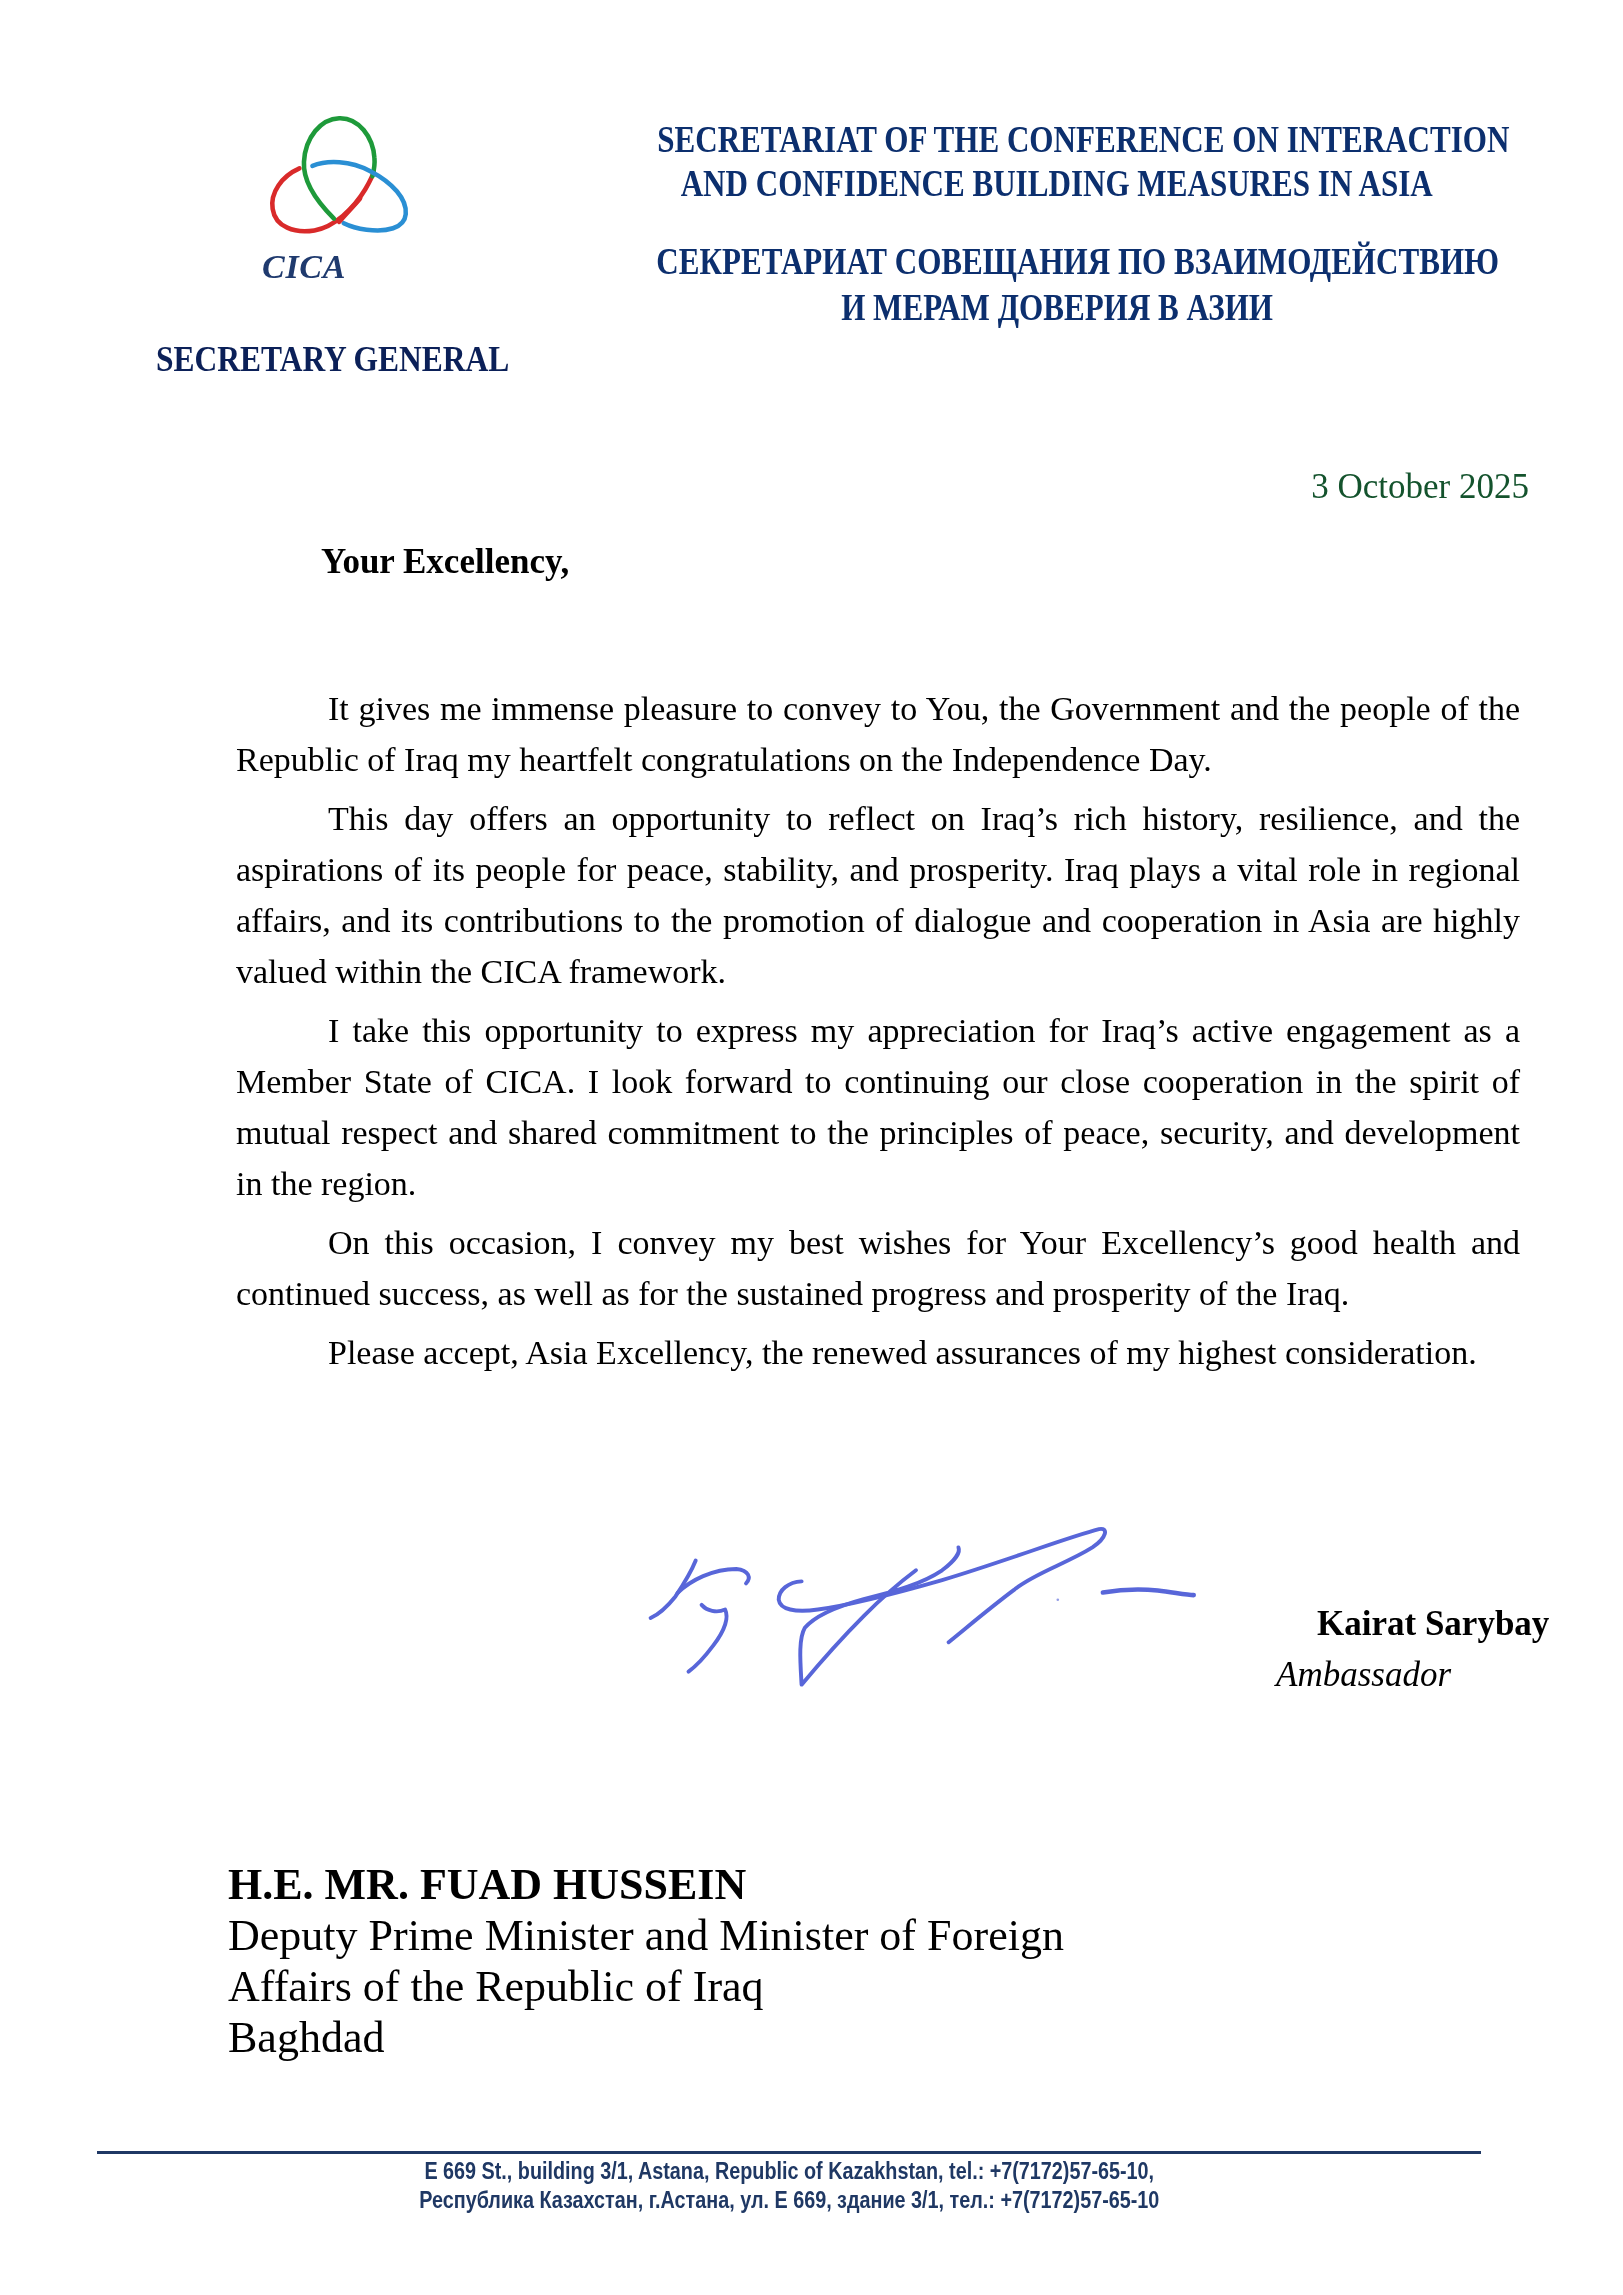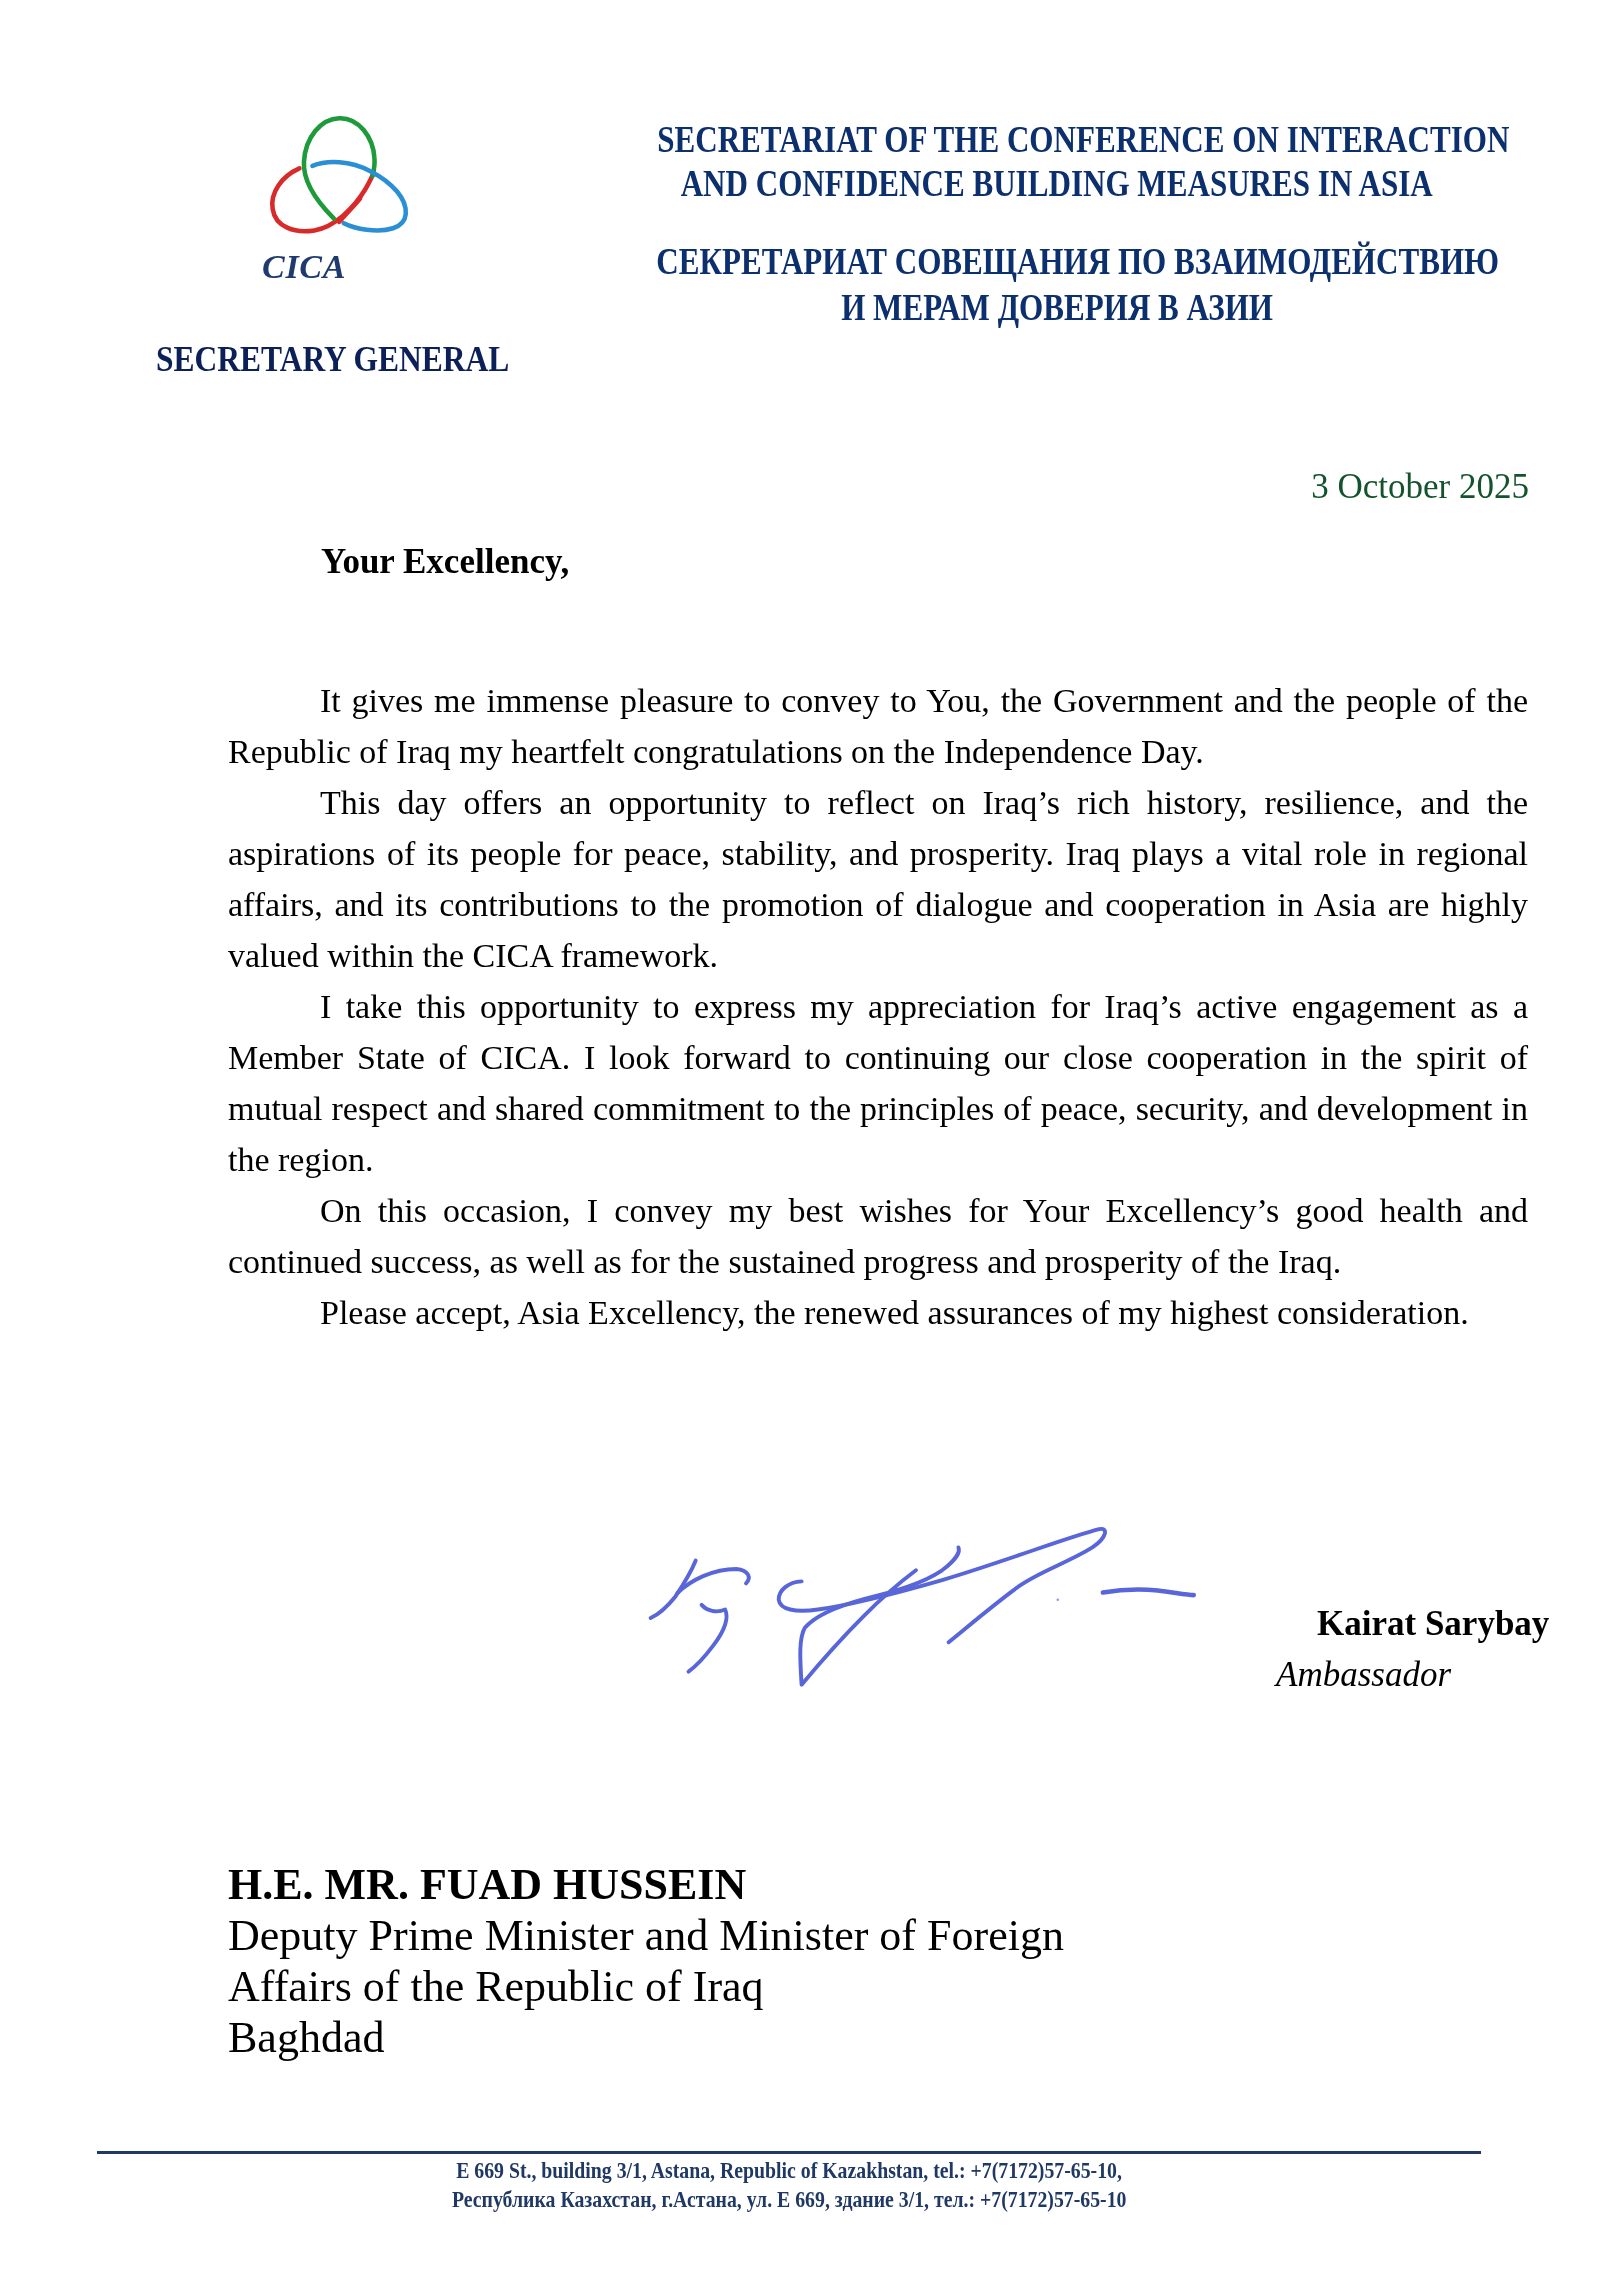--- a/index.html
+++ b/index.html
@@ -1,38 +1,38 @@
 <!DOCTYPE html>
 <html style="font-size:10.5px"><head>
 <meta charset="utf-8">
 <style>
   html, body { margin: 0; padding: 0; background: #ffffff; }
   body { width: 1623px; height: 2295px; position: relative; overflow: hidden; }
   .abs { position: absolute; }
   .serif { font-family: "Liberation Serif", "DejaVu Serif", serif; }
-  .sans { font-family: Liberation Serif, serif; }
+  .sans { font-family: Liberation Sans, sans-serif; }
 
   
   #logo { left: 262px; top: 111px; width: 157px; height: 137px; }
   #logo-text { left: 262px; top: 241px; width: 157px; text-align: left; font-style: italic; font-weight: bold;
                font-size: 34px; line-height: 52px; letter-spacing: 0.7px; color: #1f3a6e; }
   #sg-title { left: 156px; top: 340px; width: 386px; font-weight: bold; font-size: 35px; line-height: 39px;
               color: #0b2058; white-space: nowrap; transform-origin: left top; transform: scaleX(0.90); }
 
   .hdr { color: #0c2f6e; font-weight: bold; text-align: center; white-space: nowrap; }
   #hdr-en { left: 576px; top: 118px; width: 962px; font-size: 37px; line-height: 44px; }
   #hdr-ru { left: 576px; top: 239px; width: 962px; font-size: 37px; line-height: 46px; }
   .hdr .ln { display: block; }
   .hdr .cond { display: inline-block; transform-origin: center; transform: scaleX(0.84); }
 
   
   #date { right: 94px; top: 466px; font-size: 35px; line-height: 42px; color: #14532d; text-align: right; }
   #salutation { left: 321px; top: 541px; font-weight: bold; font-size: 35px; line-height: 42px; color: #000; }
   #letter-body { left: 228px; top: 675px; width: 1300px; font-size: 34px; line-height: 51px; color: #000; }
-  #letter-body p { margin: 0; text-indent: 92px; text-align: justify; }
+  #letter-body p { margin: 8px; text-indent: 92px; text-align: justify; }
 
   
   #signature { left: 641px; top: 1518px; width: 563px; height: 183px; }
   #signer-name { left: 1273px; top: 1603px; font-weight: bold; font-size: 35px; line-height: 42px; color: #000; white-space: nowrap; margin-left: 44px; }
   #signer-title { left: 1276px; top: 1654px; font-style: italic; font-size: 35px; line-height: 42px; color: #000; white-space: nowrap; }
 
   
   #addressee { left: 228px; top: 1859px; font-size: 44px; line-height: 51px; color: #000; }
   #addressee .name { font-weight: bold; }
   #addressee div { white-space: nowrap; }

